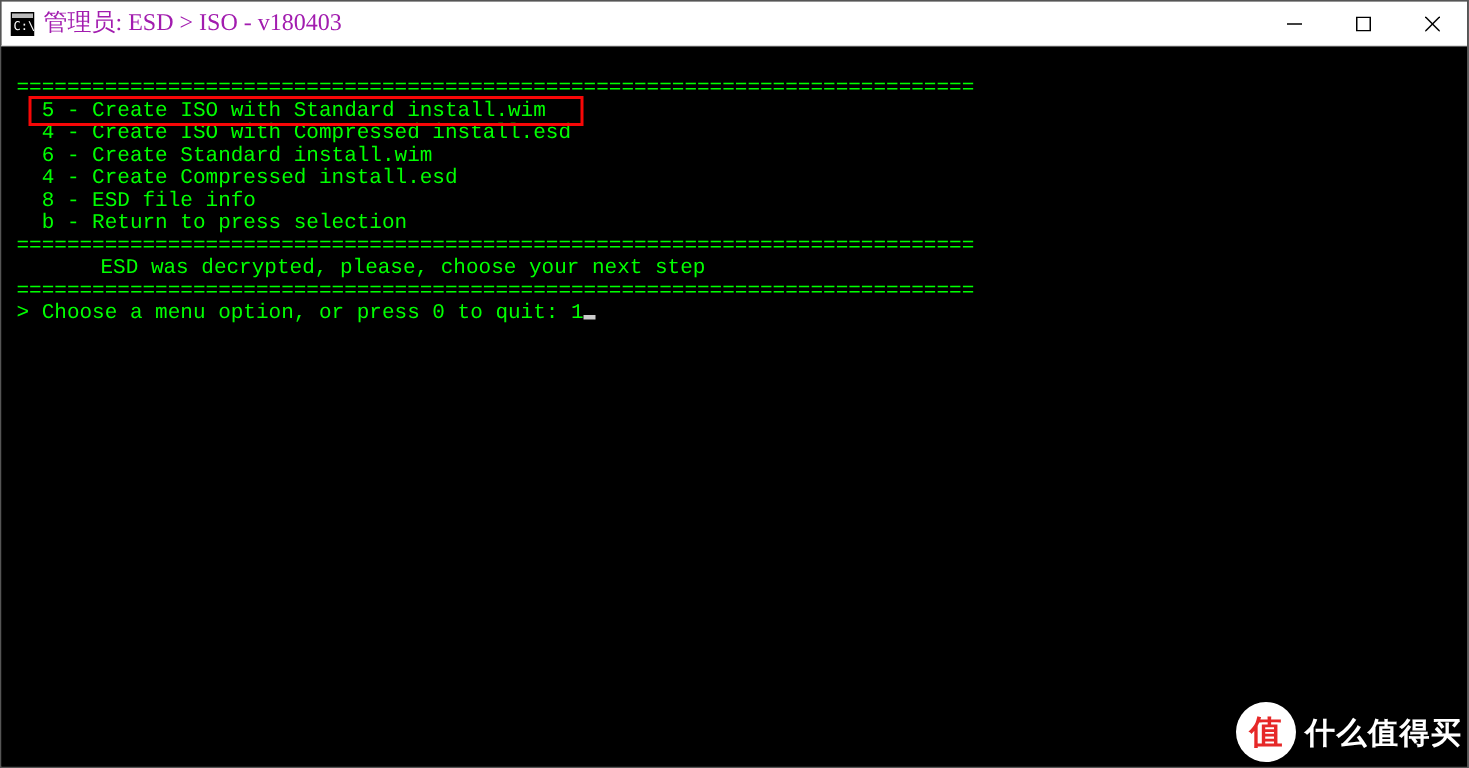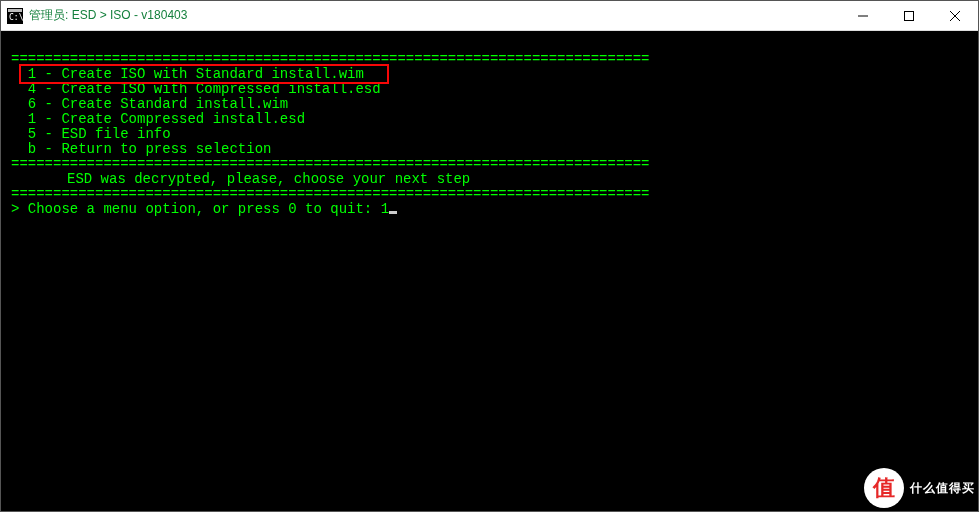--- a/index.html
+++ b/index.html
@@ -32,23 +32,24 @@
       width: 16px;
       height: 16px;
       margin-right: 6px;
       display: inline-flex;
       align-items: center;
       justify-content: center;
     }
     .titlebar-icon svg { width: 16px; height: 16px; }
     .titlebar-text {
       flex: 1;
-      font-size: 12px;
-      color: #15803d;
+      font-size: 16px;
+      color: #a21caf;
       white-space: nowrap;
+      font-family: Liberation Serif, serif;
     }
     .titlebar-controls {
       display: flex;
       height: 100%;
     }
     .tb-btn {
       width: 46px;
       height: 100%;
       display: flex;
       align-items: center;
@@ -117,21 +118,21 @@
       background: #fff;
       color: #e62828;
       font-weight: bold;
       font-size: 22px;
       display: flex;
       align-items: center;
       justify-content: center;
       box-shadow: 0 0 8px rgba(0,0,0,.4);
     }
     .wm-text {
-      font-size: 12px;
+      font-size: 20px;
       font-weight: bold;
       text-shadow: 0 0 4px rgba(0,0,0,.8);
       letter-spacing: 1px;
     }
   </style>
 </head>
 <body>
 
 <div class="window">
   <div class="titlebar">
@@ -158,25 +159,25 @@
         <svg width="10" height="10" viewBox="0 0 10 10">
             <line x1="0" y1="0" x2="10" y2="10" stroke="#000" stroke-width="1"></line>
             <line x1="10" y1="0" x2="0" y2="10" stroke="#000" stroke-width="1"></line>
           </svg>
       </div>
     </div>
   </div>
 
   <div class="terminal">
 <span class="sep-line">============================================================================</span>
-<span class="menu-block"><span class="highlight-box" style="top:-3px;left:8px;width:370px;height:20px;"></span><span>  1 - Create ISO with Standard install.wim</span>
+<span class="menu-block"><span class="highlight-box" style="top:-3px;left:8px;width:370px;height:20px;"></span><span>  5 - Create ISO with Standard install.wim</span>
 <span>  4 - Create ISO with Compressed install.esd</span>
 <span>  6 - Create Standard install.wim</span>
-<span>  1 - Create Compressed install.esd</span>
-<span>  5 - ESD file info</span>
+<span>  4 - Create Compressed install.esd</span>
+<span>  8 - ESD file info</span>
 <span>  b - Return to press selection</span></span>
 <span class="sep-line">============================================================================</span>
 <span class="status-line">ESD was decrypted, please, choose your next step</span>
 <span class="sep-line">============================================================================</span>
 <span class="prompt-line"><span>&gt; Choose a menu option, or press 0 to quit: </span><span>1</span><span class="cursor"></span></span>
   </div>
 </div>
 
 <div class="watermark">
   <div class="wm-circle">值</div>

